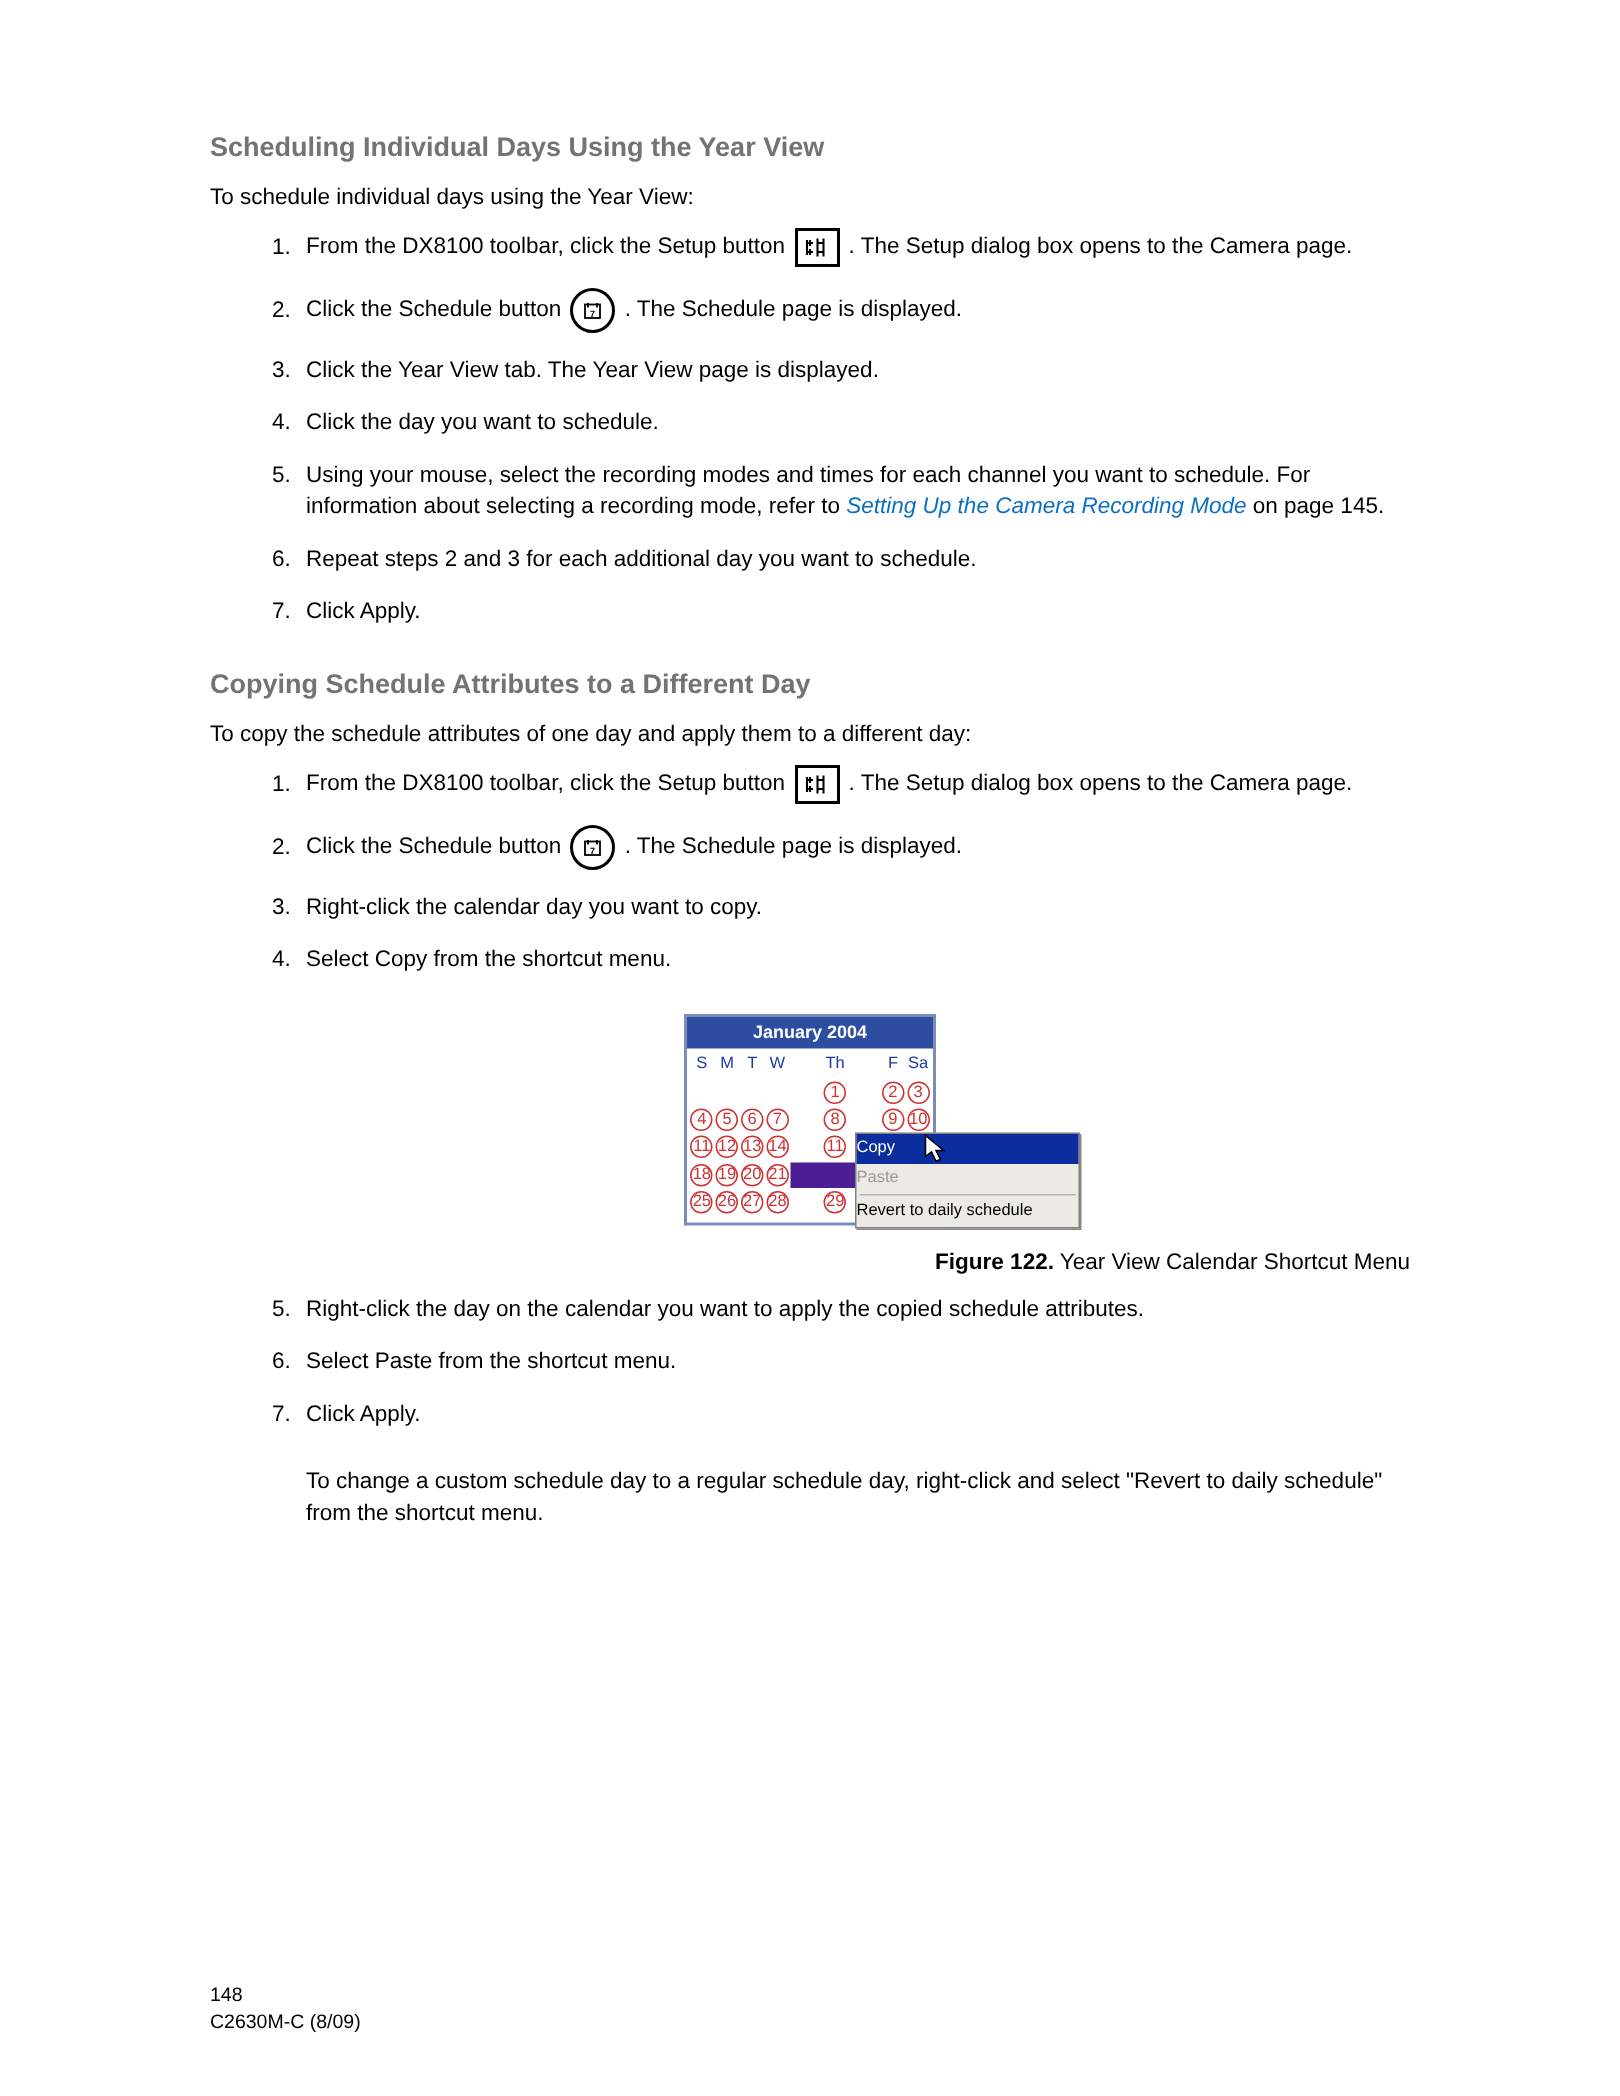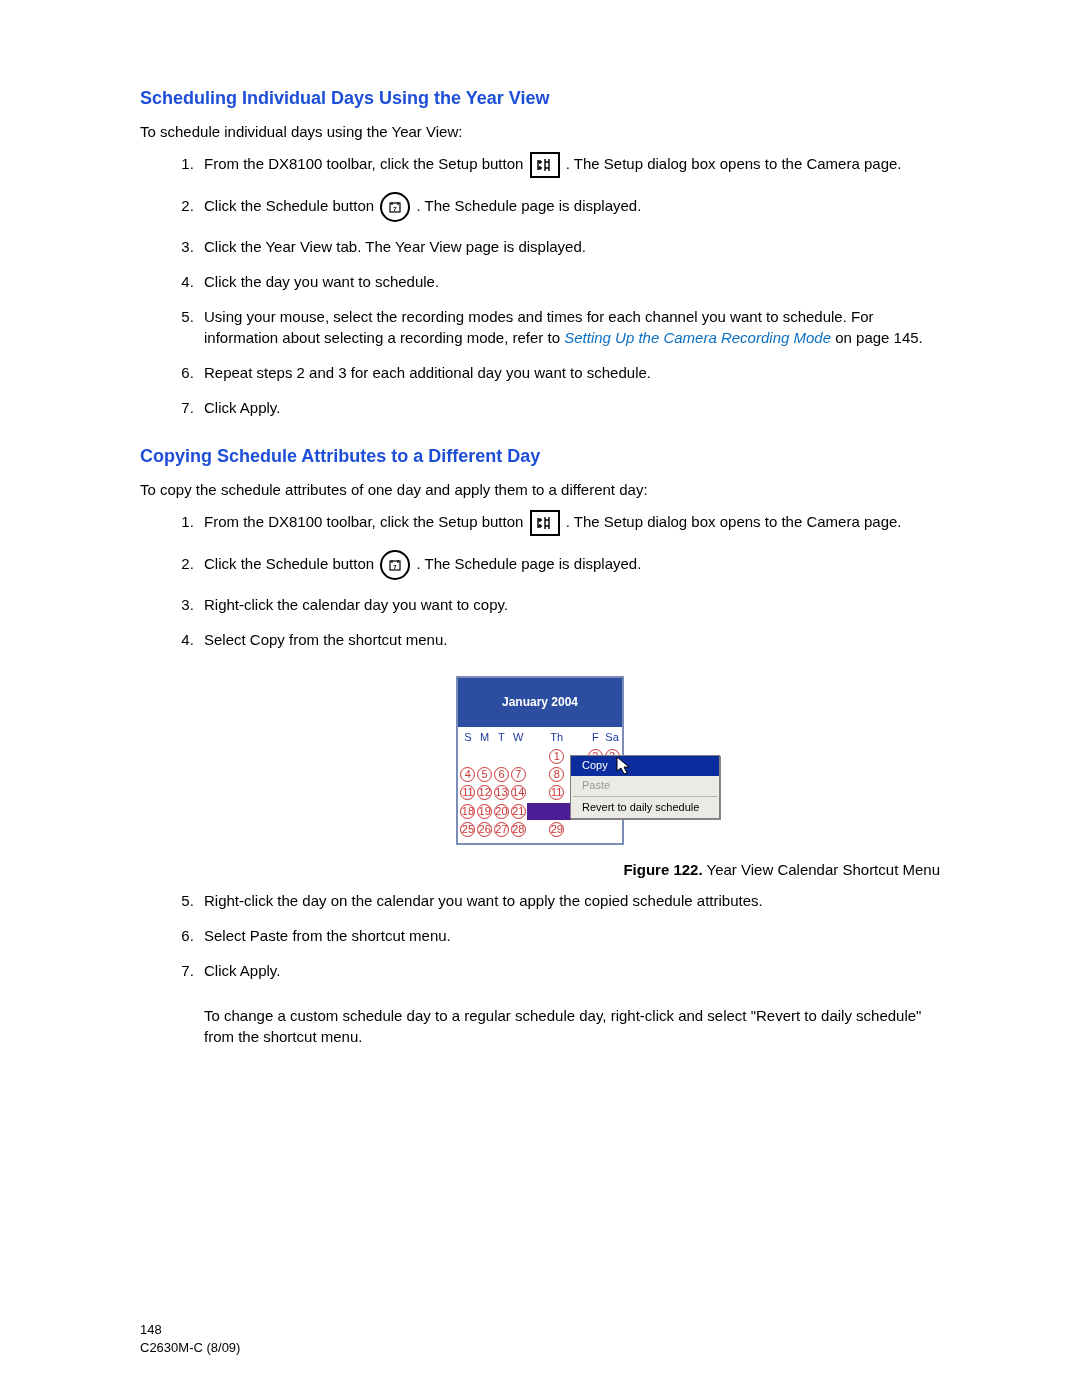--- a/index.html
+++ b/index.html
@@ -10,21 +10,21 @@
     height: 1397px;
     position: relative;
     color: #000;
     font-size: 15px;
     line-height: 1.4;
   }
   .page {
     padding: 86px 140px 40px 140px;
   }
   h2.section-heading {
-    color: #1d4ed8;
+    color: #737373;
     font-size: 18px;
     font-weight: bold;
     margin-bottom: 10px;
     font-family: Arial, Helvetica, sans-serif;
   }
   .intro { margin-bottom: 10px; }
   ol.steps {
     list-style: decimal;
     padding-left: 58px;
     margin-bottom: 26px;
@@ -67,21 +67,21 @@
     border: 2px solid #7b8db6;
     background: #fff;
     width: 168px;
   }
   .cal-title {
     background: #2d4ea0;
     color: #fff;
     font-weight: bold;
     font-size: 12px;
     text-align: center;
-    padding: 16px 0;
+    padding: 2px 0;
     font-family: "Comic Sans MS", cursive, sans-serif;
   }
   .cal-grid {
     display: grid;
     grid-template-columns: repeat(7, 1fr);
     padding: 2px 2px 4px 2px;
     column-gap: 1px;
     row-gap: 1px;
   }
   .cal-head {
@@ -119,21 +119,21 @@
     top: 79px;
     width: 150px;
     border: 1px solid #808080;
     background: #eceae5;
     font-family: Tahoma, sans-serif;
     font-size: 11px;
     box-shadow: 1px 1px 0 #888;
     z-index: 2;
   }
   .ctx-item {
-    padding: 2px 11px;
+    padding: 2px 0;
   }
   .ctx-item.sel {
     background: #0c2d9e;
     color: #fff;
   }
   .ctx-item.disabled { color: #9a9a9a; }
   .ctx-sep { height: 0; border-top: 1px solid #b8b4a8; margin: 1px 2px; }
   .cursor {
     position: absolute;
     left: 160px;

